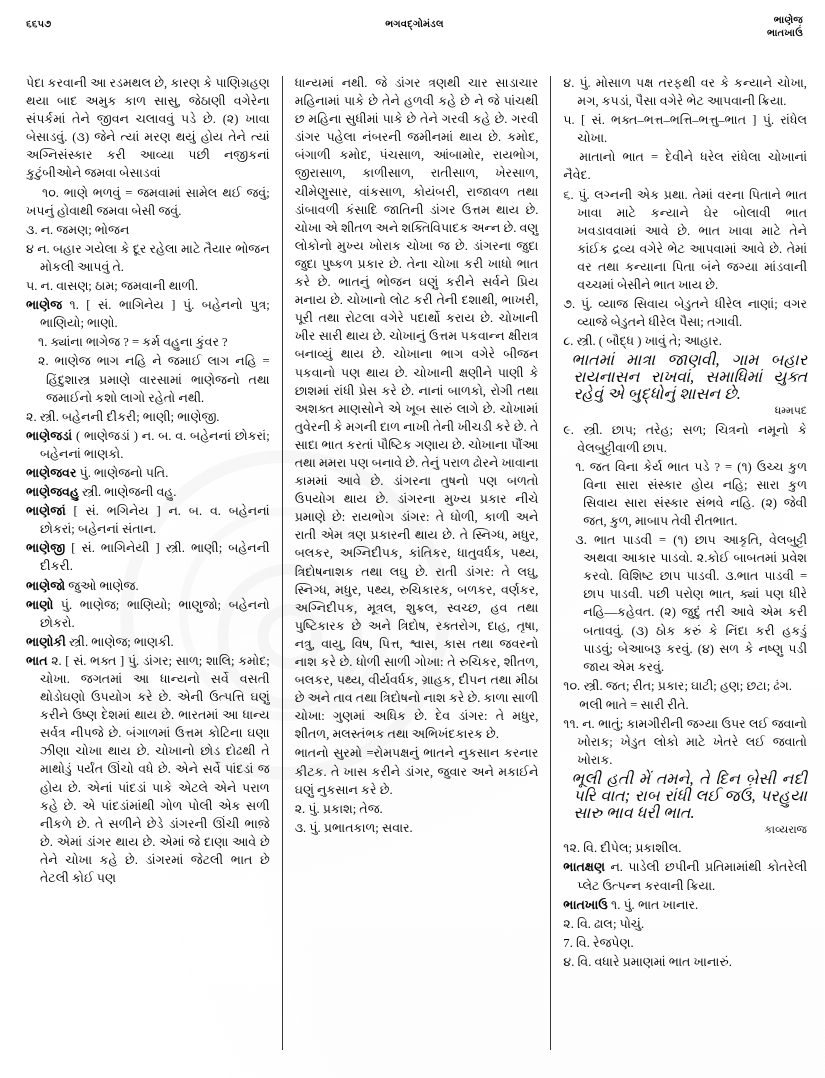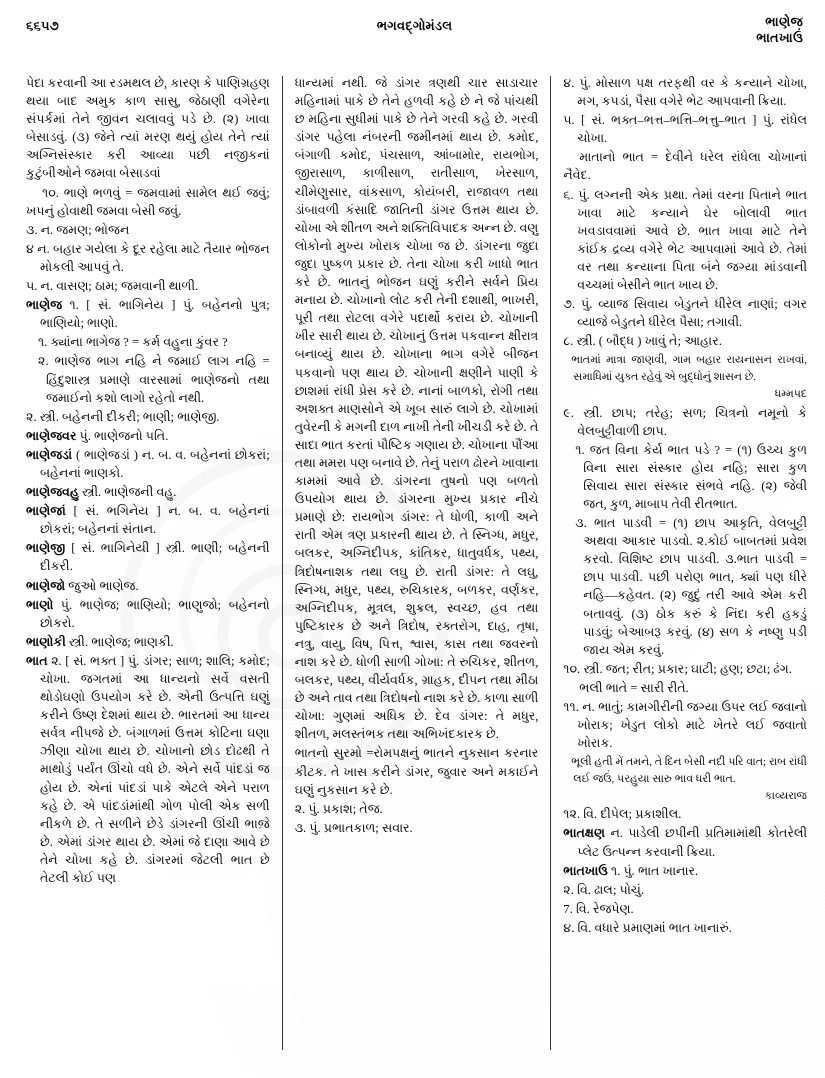--- a/index.html
+++ b/index.html
@@ -71,21 +71,21 @@
   #header {
     position: absolute;
     left: 26px;
     right: 22px;
     top: 14px;
     height: 46px;
     display: flex;
     align-items: flex-start;
     justify-content: space-between;
     font-weight: bold;
-    font-size: 13px;
+    font-size: 10px;
     letter-spacing: .2px;
   }
   #header .hdr-left  { width: 150px; text-align: left;  padding-top: 4px; }
   #header .hdr-mid   { flex: 1;      text-align: center; padding-top: 4px; }
   #header .hdr-right { width: 150px; text-align: right; }
   #header .hdr-right .r1 { display: block; line-height: 1.25; }
   #header .hdr-right .r2 { display: block; line-height: 1.25; }
 
   
   #columns {
@@ -121,21 +121,21 @@
     opacity: .85;
   }
 
   
   .blk { margin: 0 0 1px 0; }
   .blk.indent   { text-indent: 16px; }
   .blk.hang     { padding-left: 14px; text-indent: -14px; }
   .blk.sub      { padding-left: 20px; text-indent: -8px; }
   .blk.flow     { text-indent: 0; }
   .blk.cite     { text-align: right; font-size: 11px; margin-top: -2px; }
-  .blk.quote    { font-size: 11px; line-height: 17px; padding-left: 10px; text-indent: -2px; }
+  .blk.quote    { font-size: 16px; line-height: 17px; padding-left: 10px; text-indent: -2px; font-style: italic; }
   .hw { font-weight: bold; }
 </style>
 </head>
 <body>
 
 <div id="page">
 
   <div id="paper-tone"></div>
   <div id="watermark"></div>
   <div id="watermark-glyph">◎</div>
@@ -153,22 +153,22 @@
     <div class="col c1">
         <p class="blk flow indent">પેદા કરવાની આ રડમથલ છે, કારણ કે પાણિગ્રહણ થયા બાદ અમુક કાળ સાસુ, જેઠાણી વગેરેના સંપર્કમાં તેને જીવન ચલાવવું પડે છે. (૨) ખાવા બેસાડવું. (૩) જેને ત્યાં મરણ થયું હોય તેને ત્યાં અગ્નિસંસ્કાર કરી આવ્યા પછી નજીકનાં કુટુંબીઓને જમવા બેસાડવાં</p>
         <p class="blk indent">૧૦. ભાણે ભળવું = જમવામાં સામેલ થઈ જવું; ખપનું હોવાથી જમવા બેસી જવું.</p>
         <p class="blk hang">૩. ન. જમણ; ભોજન</p>
         <p class="blk hang">૪ ન. બહાર ગયેલા કે દૂર રહેલા માટે તૈયાર ભોજન મોકલી આપવું તે.</p>
         <p class="blk hang">૫. ન. વાસણ; ઠામ; જમવાની થાળી.</p>
         <p class="blk hang"><span class="hw">ભાણેજ</span><span> ૧. [ સં. ભાગિનેય ] પું. બહેનનો પુત્ર; ભાણિયો; ભાણો.</span></p>
         <p class="blk sub">૧. ક્યાંના ભાગેજ ? = કર્મ વહુના કુંવર ?</p>
         <p class="blk sub">૨. ભાણેજ ભાગ નહિ ને જમાઈ લાગ નહિ = હિંદુશાસ્ત્ર પ્રમાણે વારસામાં ભાણેજનો તથા જમાઈનો કશો લાગો રહેતો નથી.</p>
         <p class="blk hang">૨. સ્ત્રી. બહેનની દીકરી; ભાણી; ભાણેજી.</p>
+        <p class="blk hang"><span class="hw">ભાણેજડાં</span><span> ( ભાણેજડાં ) ન. બ. વ. બહેનનાં છોકરાં; બહેનનાં ભાણકો.</span></p>
         <p class="blk hang"><span class="hw">ભાણેજવર</span><span> પું. ભાણેજનો પતિ.</span></p>
-        <p class="blk hang"><span class="hw">ભાણેજડાં</span><span> ( ભાણેજડાં ) ન. બ. વ. બહેનનાં છોકરાં; બહેનનાં ભાણકો.</span></p>
         <p class="blk hang"><span class="hw">ભાણેજવહુ</span><span> સ્ત્રી. ભાણેજની વહુ.</span></p>
         <p class="blk hang"><span class="hw">ભાણેજાં</span><span> [ સં. ભગિનેય ] ન. બ. વ. બહેનનાં છોકરાં; બહેનનાં સંતાન.</span></p>
         <p class="blk hang"><span class="hw">ભાણેજી</span><span> [ સં. ભાગિનેયી ] સ્ત્રી. ભાણી; બહેનની દીકરી.</span></p>
         <p class="blk hang"><span class="hw">ભાણેજો</span><span> જુઓ ભાણેજ.</span></p>
         <p class="blk hang"><span class="hw">ભાણો</span><span> પું. ભાણેજ; ભાણિયો; ભાણુજો; બહેનનો છોકરો.</span></p>
         <p class="blk hang"><span class="hw">ભાણોકી</span><span> સ્ત્રી. ભાણેજ; ભાણકી.</span></p>
         <p class="blk hang"><span class="hw">ભાત</span><span> ૨. [ સં. ભક્ત ] પું. ડાંગર; સાળ; શાલિ; કમોદ; ચોખા. જગતમાં આ ધાન્યનો સર્વે વસતી થોડોઘણો ઉપયોગ કરે છે. એની ઉત્પત્તિ ઘણું કરીને ઉષ્ણ દેશમાં થાય છે. ભારતમાં આ ધાન્ય સર્વત્ર નીપજે છે. બંગાળમાં ઉત્તમ કોટિના ઘણા ઝીણા ચોખા થાય છે. ચોખાનો છોડ દોઢથી તે માથોડું પર્યંત ઊંચો વધે છે. એને સર્વે પાંદડાં જ હોય છે. એનાં પાંદડાં પાકે એટલે એને પરાળ કહે છે. એ પાંદડાંમાંથી ગોળ પોલી એક સળી નીકળે છે. તે સળીને છેડે ડાંગરની ઊંચી ભાજ઼ે છે. એમાં ડાંગર થાય છે. એમાં જે દાણા આવે છે તેને ચોખા કહે છે. ડાંગરમાં જેટલી ભાત છે તેટલી કોઈ પણ</span></p>
       </div>
     <div class="rule"></div>
     <div class="col c2">

